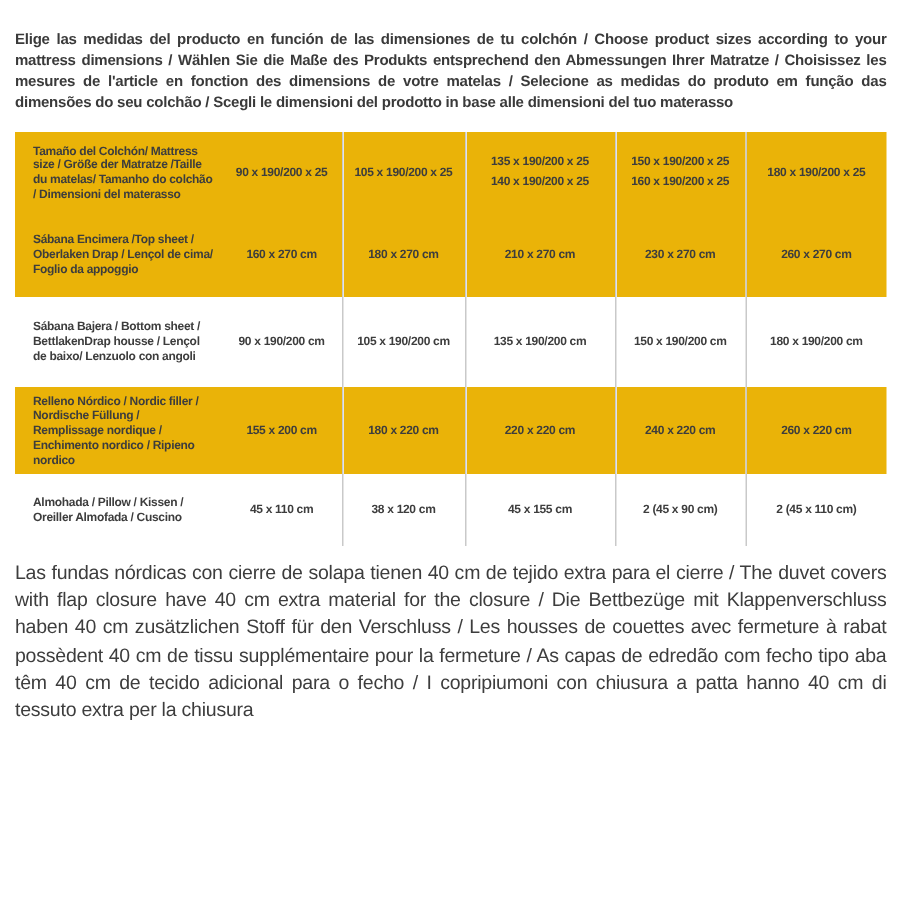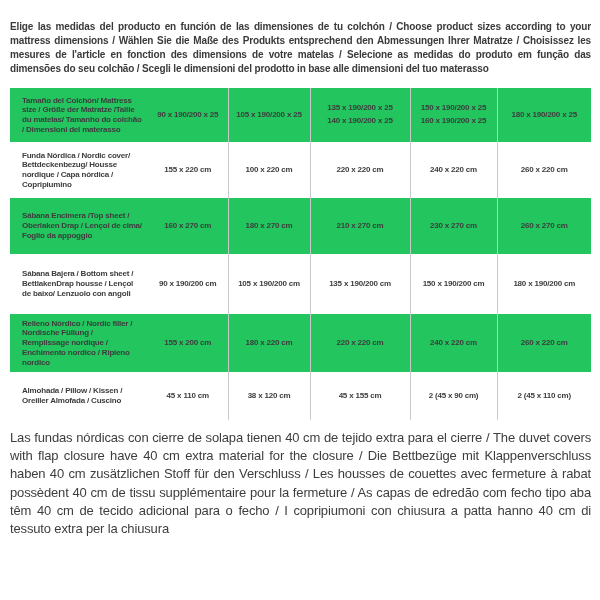--- a/index.html
+++ b/index.html
@@ -52,21 +52,21 @@
     padding: 4px 6px 4px 12px;
     line-height: 1.22;
     font-size: 8.4px;
   }
   td.val {
     text-align: center;
     white-space: pre-line;
     line-height: 1.6;
     padding: 2px 1px;
   }
-  tr.stripe td { background: #22c55e; }
+  tr.stripe td { background: #eab308; }
   td.sep { border-left: 1px solid #c9c9c9; }
 </style>
 </head>
 <body>
 
 <div class="wrap">
 
   <div class="note">Elige las medidas del producto en función de las dimensiones de tu colchón / Choose product sizes according to your mattress dimensions / Wählen Sie die Maße des Produkts entsprechend den Abmessungen Ihrer Matratze / Choisissez les mesures de l'article en fonction des dimensions de votre matelas / Selecione as medidas do produto em função das dimensões do seu colchão / Scegli le dimensioni del prodotto in base alle dimensioni del tuo materasso</div>
 
   <table class="size-table">
@@ -81,28 +81,20 @@
     <tbody>
       <tr class="stripe" style="height:54px">
         <td class="label">Tamaño del Colchón/ Mattress size / Größe der Matratze /Taille du matelas/ Tamanho do colchão / Dimensioni del materasso</td>
         <td class="val">90 x 190/200 x 25</td>
         <td class="val sep">105 x 190/200 x 25</td>
         <td class="val sep">135 x 190/200 x 25
 140 x 190/200 x 25</td>
         <td class="val sep">150 x 190/200 x 25
 160 x 190/200 x 25</td>
         <td class="val sep">180 x 190/200 x 25</td>
-      </tr>
-      <tr style="height:56px">
-        <td class="label">Funda Nórdica /  Nordic cover/ Bettdeckenbezug/ Housse nordique  / Capa nórdica / Copripiumino</td>
-        <td class="val">155 x 220 cm</td>
-        <td class="val sep">100 x 220 cm</td>
-        <td class="val sep">220 x 220 cm</td>
-        <td class="val sep">240 x 220 cm</td>
-        <td class="val sep">260 x 220 cm</td>
       </tr>
       <tr class="stripe" style="height:56px">
         <td class="label">Sábana Encimera /Top sheet / Oberlaken Drap / Lençol de cima/ Foglio da appoggio</td>
         <td class="val">160 x 270 cm</td>
         <td class="val sep">180 x 270 cm</td>
         <td class="val sep">210 x 270 cm</td>
         <td class="val sep">230 x 270 cm</td>
         <td class="val sep">260 x 270 cm</td>
       </tr>
       <tr style="height:60px">

